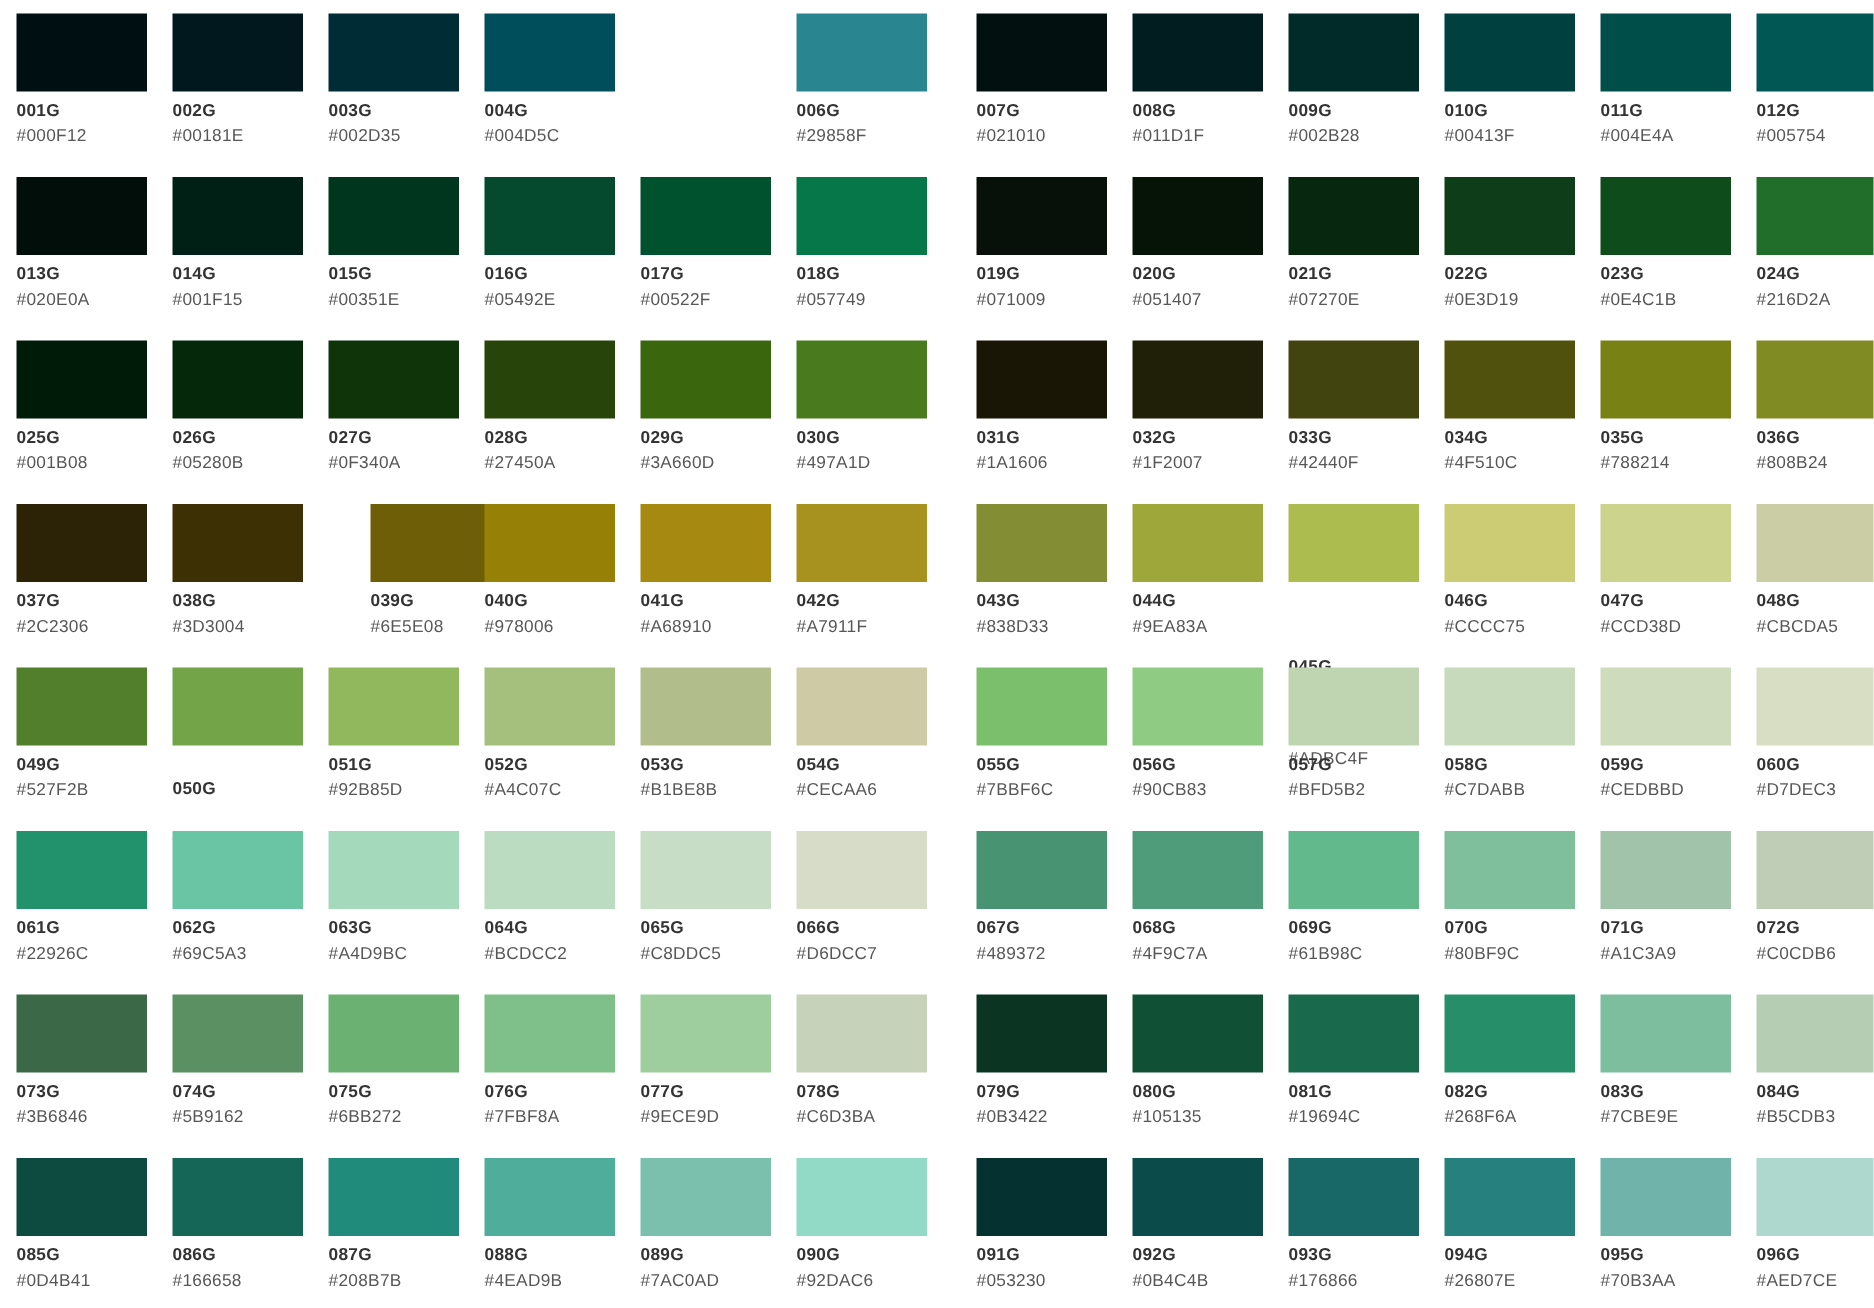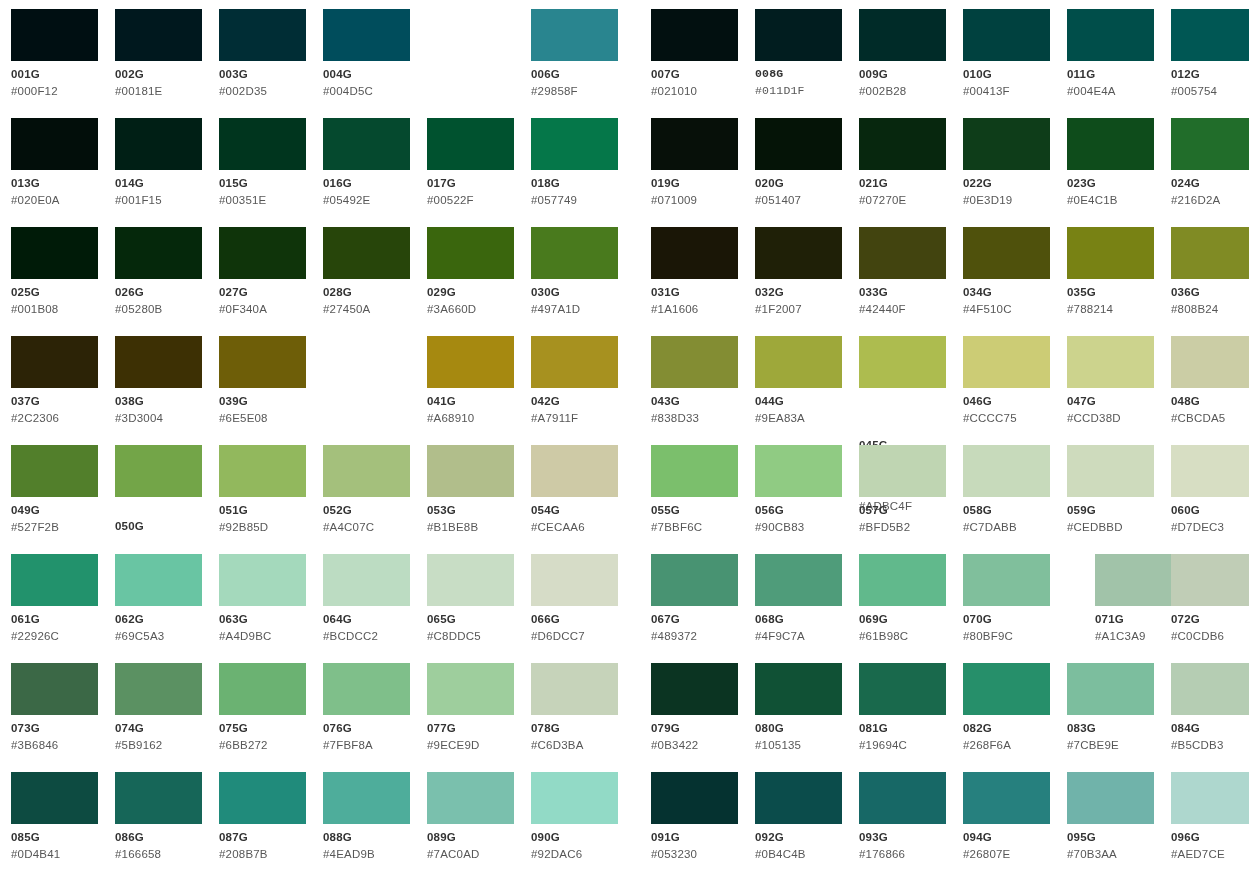--- a/index.html
+++ b/index.html
@@ -99,21 +99,21 @@
     <div class="swatch-cell" style="grid-area: 1 / 6;">
       <div class="swatch-chip" style="background-color: rgb(41, 133, 143);"></div>
       <div class="swatch-code">006G</div>
       <div class="swatch-hex">#29858F</div>
     </div>
     <div class="swatch-cell" style="grid-area: 1 / 8;">
       <div class="swatch-chip" style="background-color: rgb(2, 16, 16);"></div>
       <div class="swatch-code">007G</div>
       <div class="swatch-hex">#021010</div>
     </div>
-    <div class="swatch-cell" style="grid-area: 1 / 9; font-family: Liberation Mono, monospace;">
+    <div class="swatch-cell" style="grid-area: 1 / 9;">
       <div class="swatch-chip" style="background-color: rgb(1, 29, 31);"></div>
       <div class="swatch-code">008G</div>
       <div class="swatch-hex">#011D1F</div>
     </div>
     <div class="swatch-cell" style="grid-area: 1 / 10;">
       <div class="swatch-chip" style="background-color: rgb(0, 43, 40);"></div>
       <div class="swatch-code">009G</div>
       <div class="swatch-hex">#002B28</div>
     </div>
     <div class="swatch-cell" style="grid-area: 1 / 11;">
@@ -254,24 +254,29 @@
     <div class="swatch-cell" style="grid-area: 4 / 1;">
       <div class="swatch-chip" style="background-color: rgb(44, 35, 6);"></div>
       <div class="swatch-code">037G</div>
       <div class="swatch-hex">#2C2306</div>
     </div>
     <div class="swatch-cell" style="grid-area: 4 / 2;">
       <div class="swatch-chip" style="background-color: rgb(61, 48, 4);"></div>
       <div class="swatch-code">038G</div>
       <div class="swatch-hex">#3D3004</div>
     </div>
-    <div class="swatch-cell" style="grid-area: 4 / 3;">
+    <div class="swatch-cell" style="grid-area: 4 / 3; margin-left: 28px;">
       <div class="swatch-chip" style="background-color: rgb(110, 94, 8);"></div>
       <div class="swatch-code">039G</div>
       <div class="swatch-hex">#6E5E08</div>
+    </div>
+    <div class="swatch-cell" style="grid-area: 4 / 4;">
+      <div class="swatch-chip" style="background-color: rgb(151, 128, 6);"></div>
+      <div class="swatch-code">040G</div>
+      <div class="swatch-hex">#978006</div>
     </div>
     <div class="swatch-cell" style="grid-area: 4 / 5;">
       <div class="swatch-chip" style="background-color: rgb(166, 137, 16);"></div>
       <div class="swatch-code">041G</div>
       <div class="swatch-hex">#A68910</div>
     </div>
     <div class="swatch-cell" style="grid-area: 4 / 6;">
       <div class="swatch-chip" style="background-color: rgb(167, 145, 31);"></div>
       <div class="swatch-code">042G</div>
       <div class="swatch-hex">#A7911F</div>
@@ -409,21 +414,21 @@
     <div class="swatch-cell" style="grid-area: 6 / 10; text-align: right;">
       <div class="swatch-chip" style="background-color: rgb(97, 185, 140);"></div>
       <div class="swatch-code">069G</div>
       <div class="swatch-hex">#61B98C</div>
     </div>
     <div class="swatch-cell" style="grid-area: 6 / 11;">
       <div class="swatch-chip" style="background-color: rgb(128, 191, 156);"></div>
       <div class="swatch-code">070G</div>
       <div class="swatch-hex">#80BF9C</div>
     </div>
-    <div class="swatch-cell" style="grid-area: 6 / 12; margin-left: 28px;">
+    <div class="swatch-cell" style="grid-area: 6 / 12;">
       <div class="swatch-chip" style="background-color: rgb(161, 195, 169);"></div>
       <div class="swatch-code">071G</div>
       <div class="swatch-hex">#A1C3A9</div>
     </div>
     <div class="swatch-cell" style="grid-area: 6 / 13;">
       <div class="swatch-chip" style="background-color: rgb(192, 205, 182);"></div>
       <div class="swatch-code">072G</div>
       <div class="swatch-hex">#C0CDB6</div>
     </div>
     <div class="swatch-cell" style="grid-area: 7 / 1;">

